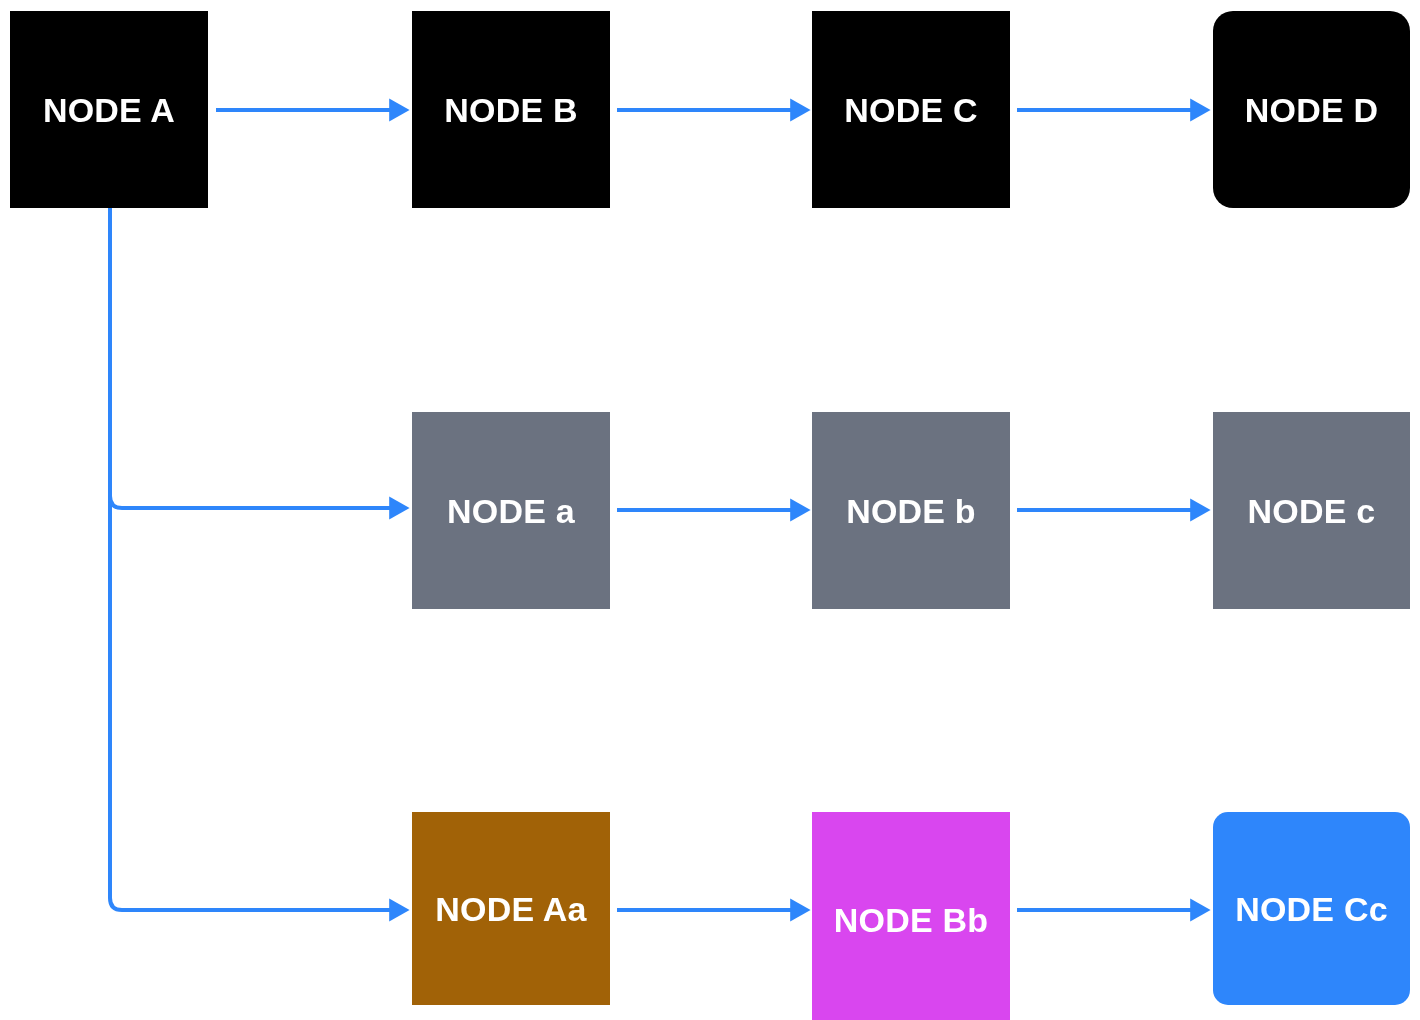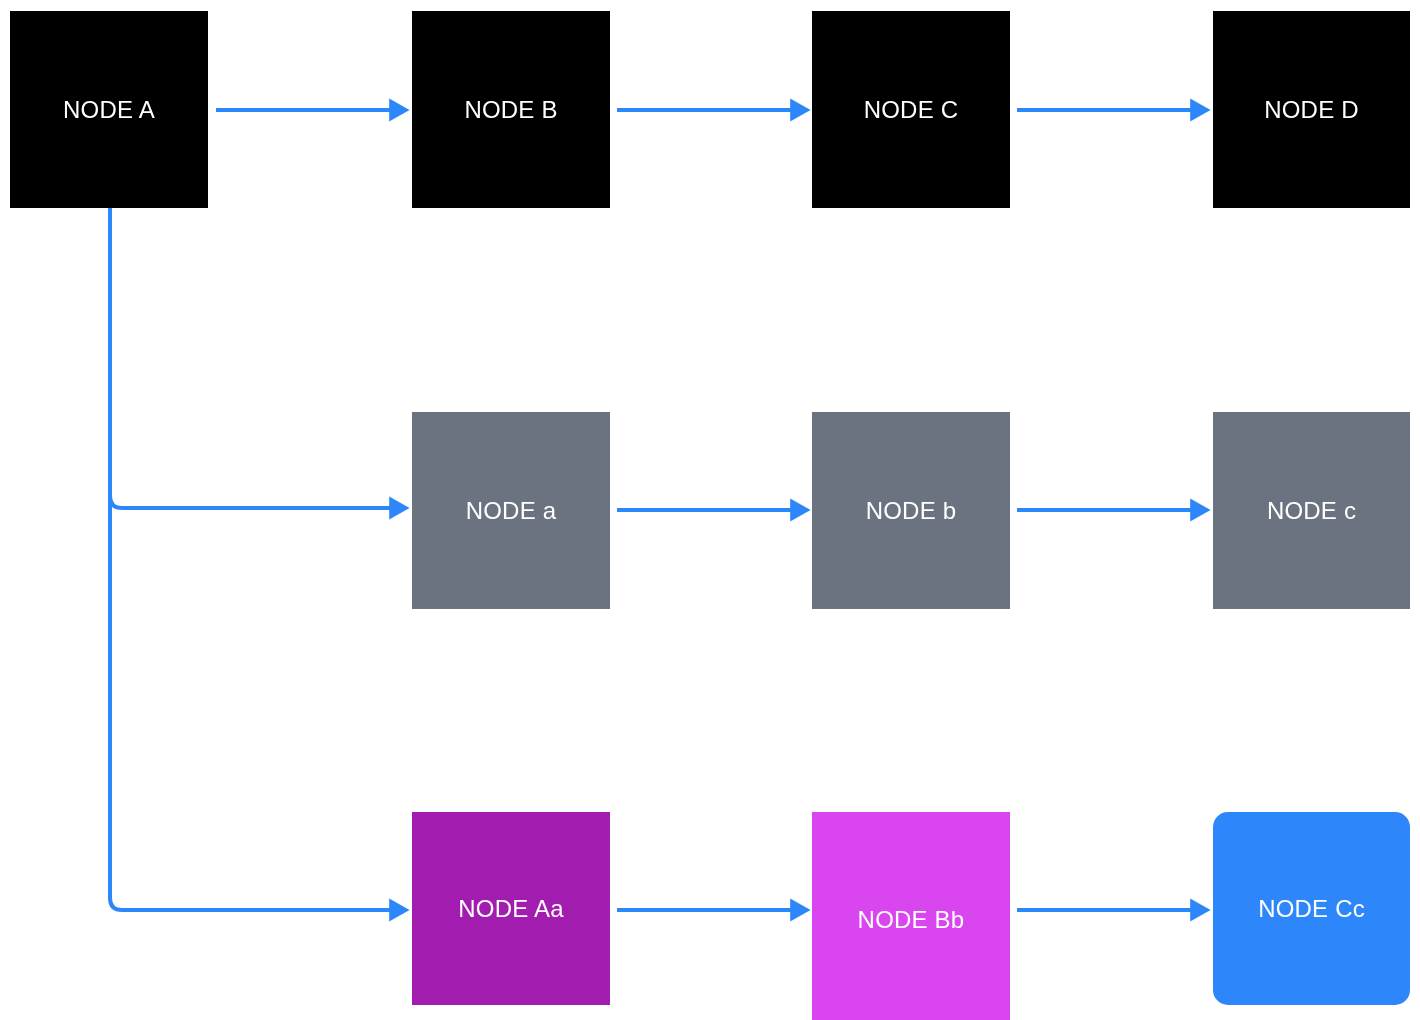--- a/index.html
+++ b/index.html
@@ -27,22 +27,22 @@
     height: 1020px;
     pointer-events: none;
   }
   .node {
     position: absolute;
     display: flex;
     align-items: center;
     justify-content: center;
     box-sizing: border-box;
     color: #ffffff;
-    font-size: 24px;
-    font-weight: 400;
+    font-size: 34px;
+    font-weight: 700;
     letter-spacing: 0.2px;
     line-height: 1;
     text-align: center;
     user-select: none;
   }
   .node-label {
     display: block;
     white-space: nowrap;
   }
 </style>
@@ -100,37 +100,37 @@
   </div>
 
   <div class="node" style="left:412px; top:11px; width:198px; height:197px; background:#000000;">
     <span class="node-label">NODE B</span>
   </div>
 
   <div class="node" style="left:812px; top:11px; width:198px; height:197px; background:#000000;">
     <span class="node-label">NODE C</span>
   </div>
 
-  <div class="node" style="left:1213px; top:11px; width:197px; height:197px; background:#000000;">
+  <div class="node" style="left:1213px; top:11px; width:197px; height:197px; background:#000000;border-radius:20px;">
     <span class="node-label">NODE D</span>
   </div>
 
   <div class="node" style="left:412px; top:412px; width:198px; height:197px; background:#6b7280;">
     <span class="node-label">NODE a</span>
   </div>
 
   <div class="node" style="left:812px; top:412px; width:198px; height:197px; background:#6b7280;">
     <span class="node-label">NODE b</span>
   </div>
 
   <div class="node" style="left:1213px; top:412px; width:197px; height:197px; background:#6b7280;">
     <span class="node-label">NODE c</span>
   </div>
 
-  <div class="node" style="left:412px; top:812px; width:198px; height:193px; background:#a21caf;">
+  <div class="node" style="left:412px; top:812px; width:198px; height:193px; background:#a16207;">
     <span class="node-label">NODE Aa</span>
   </div>
 
   <div class="node" style="left:812px; top:812px; width:198px; height:215px; background:#d946ef;">
     <span class="node-label">NODE Bb</span>
   </div>
 
   <div class="node" style="left:1213px; top:812px; width:197px; height:193px; background:#2e86fb;border-radius:15px;">
     <span class="node-label">NODE Cc</span>
   </div>

